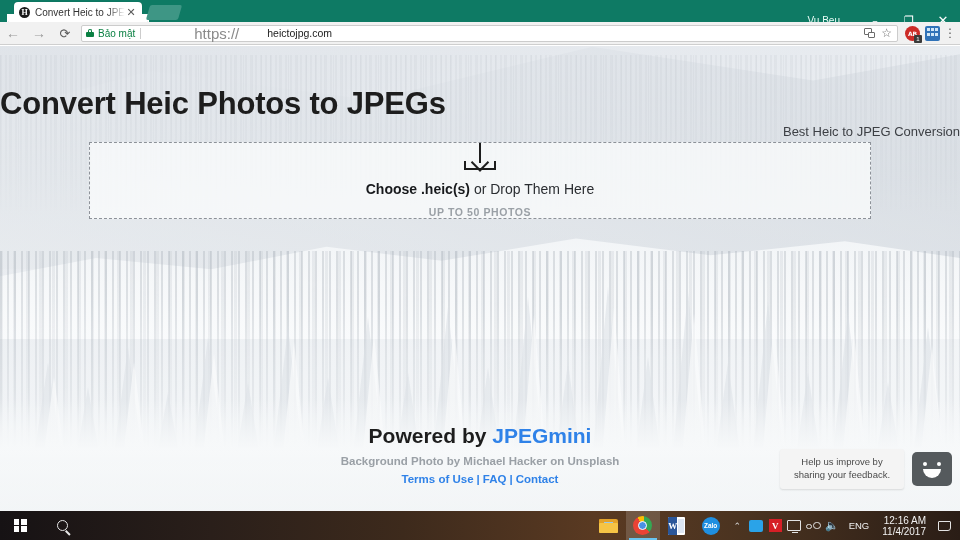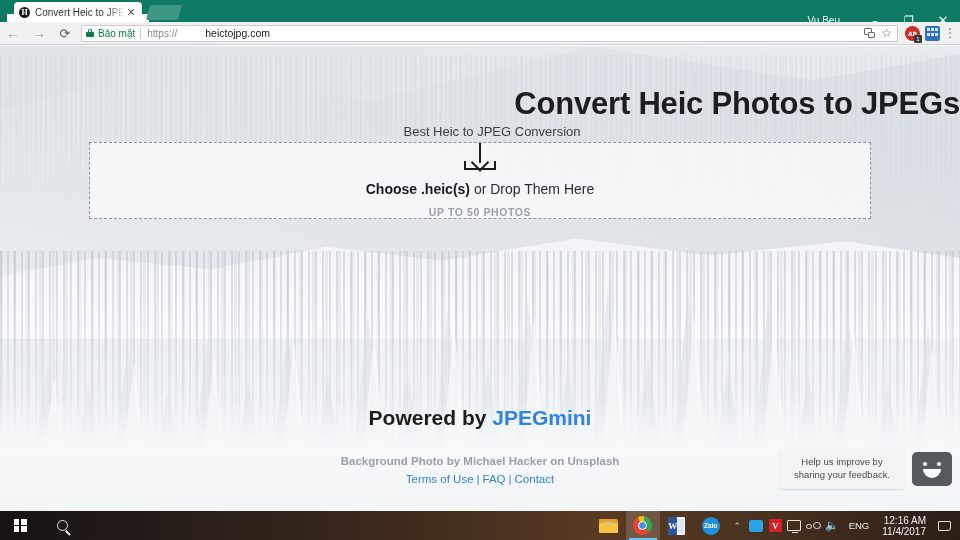--- a/index.html
+++ b/index.html
@@ -71,21 +71,21 @@
     flex:1 1 auto; height:17px; margin:0 2px 0 3px; background:#fff;
     border:1px solid #ccc; border-radius:2px; display:flex; align-items:center;
     padding:0 4px; position:relative;
   }
   .lock { width:8px; height:8px; position:relative; margin-right:4px; flex:0 0 auto; }
   .lock .body { position:absolute; bottom:0; left:0; width:8px; height:5px; background:#0b8043; border-radius:1px; }
   .lock .shack { position:absolute; top:0; left:2px; width:4px; height:4px;
     border:1.3px solid #0b8043; border-bottom:none; border-radius:2px 2px 0 0; }
   .secure { font-size:10px; color:#0b8043; margin-right:5px; white-space:nowrap; }
   .divider { width:1px; height:11px; background:#ccc; margin-right:6px; }
-  .url-scheme { font-size:10px; color:#8a8a8a; }
+  .url-scheme { font-size:15px; color:#8a8a8a;margin-left:47px; }
   .url-host { font-size:10.5px; color:#202020;padding-left:28px; }
   .omni-icons { margin-left:auto; display:flex; align-items:center; gap:6px; padding-right:1px; }
   .tr-icon { width:11px; height:10px; position:relative; }
   .tr-icon .a { position:absolute; left:0; top:0; width:8px; height:7px; border:1px solid #6b6b6b; border-radius:1px; }
   .tr-icon .b { position:absolute; right:0; bottom:0; width:7px; height:6px; border:1px solid #6b6b6b; background:#fff; border-radius:1px; }
   .star { color:#6b6b6b; font-size:12px; line-height:1; }
   .ext { width:15px; height:15px; flex:0 0 auto; position:relative; margin-left:5px; }
   .ext.adblock { border-radius:50%; background:#cc2b27; }
   .ext.adblock .lbl { position:absolute; inset:0; color:#fff; font-size:6px; font-weight:bold;
     display:flex; align-items:center; justify-content:center; font-family:"DejaVu Sans",sans-serif;}
@@ -146,25 +146,25 @@
     background:linear-gradient(180deg, rgba(248,250,251,0) 0%, #f6f8f9 45%, #eef1f3 100%);
   }
   .bg .veil {
     position:absolute; inset:0;
     background:linear-gradient(180deg, rgba(238,241,245,.62) 0%, rgba(240,243,246,.40) 28%, rgba(245,247,249,.30) 55%, rgba(248,250,251,.45) 100%);
   }
 
   .content { position:absolute; inset:0; }
 
   .headline {
-    position:absolute; left:0; top:40px; width:100%; text-align:right;
+    position:absolute; left:0; top:40px; width:100%; text-align:left;
     font-size:31px; font-weight:bold; color:#1d1d1d; letter-spacing:-.2px;
   }
   .subhead {
-    position:absolute; left:0; top:78px; width:100%; text-align:center;
+    position:absolute; left:0; top:78px; width:100%; text-align:right;
     font-size:13px; color:#3c3f44;padding-left:24px;
   }
 
   .dropzone {
     position:absolute; left:89px; top:96px; width:782px; height:77px;
     border:1px dashed #8d9299;
     background:rgba(252,253,254,.72);
     display:flex; flex-direction:column; align-items:center; justify-content:center;
   }
   .dz-icon { width:36px; height:30px; position:relative; margin-bottom:11px; }
@@ -180,22 +180,22 @@
     position:absolute; left:2px; bottom:0; width:32px; height:9px;
     border:2px solid #1d1d1d; border-top:none;
   }
   .dz-main { font-size:14px; color:#2a2d31; }
   .dz-main b { font-weight:bold; color:#17191c; }
   .dz-sub { font-size:10.5px; color:#9aa0a6; font-weight:bold; letter-spacing:.6px; margin-top:9px; }
 
   .footer { position:absolute; left:0; bottom:26px; width:100%; text-align:center; }
   .powered { font-size:21px; font-weight:bold; color:#1d1d1d; }
   .powered .brand { color:#2f82e8; }
-  .credit { font-size:11.5px; font-weight:bold; color:#9aa0a6; margin-top:25px; }
-  .links { font-size:11.5px; font-weight:normal; margin-top:6px; color:#2f82e8; }
+  .credit { font-size:11.5px; font-weight:bold; color:#9aa0a6; margin-top:7px; }
+  .links { font-size:11.5px; font-weight:bold; margin-top:6px; color:#2f82e8; }
   .links a { color:#2f82e8; text-decoration:none; }
   .links .sep { color:#2f82e8; margin:0 3px; }
 
   
   .feedback { position:absolute; right:8px; bottom:22px; display:flex; align-items:center; }
   .fb-tip {
     position:relative; background:#f4f4f4; border-radius:3px; padding:7px 10px;
     font-size:9.5px; color:#4a4a4a; line-height:1.35; text-align:center; width:124px;
     box-shadow:0 1px 2px rgba(0,0,0,.12);
   }

